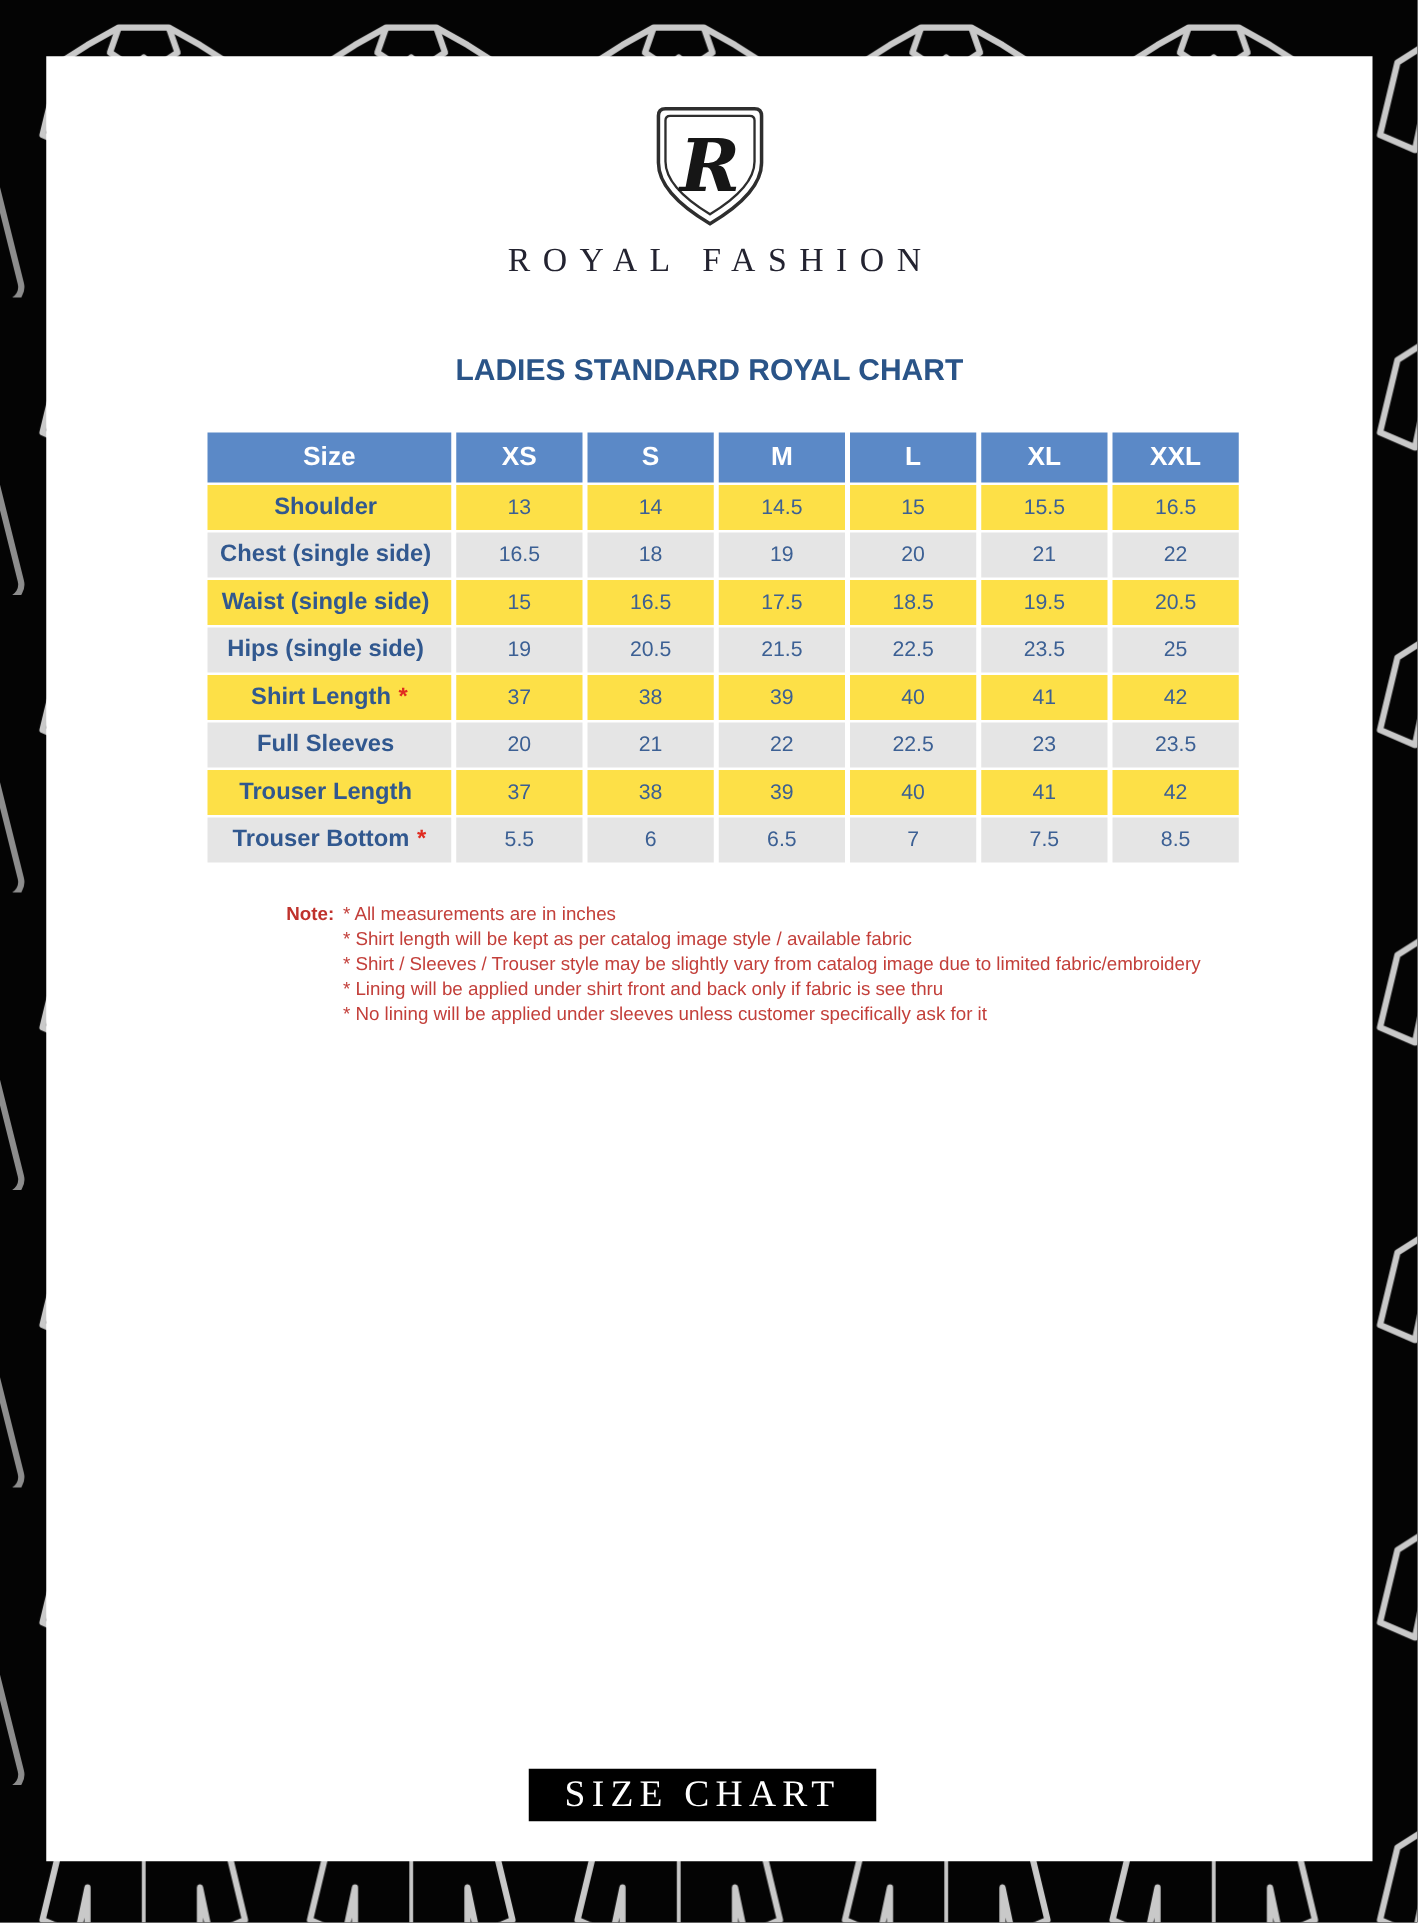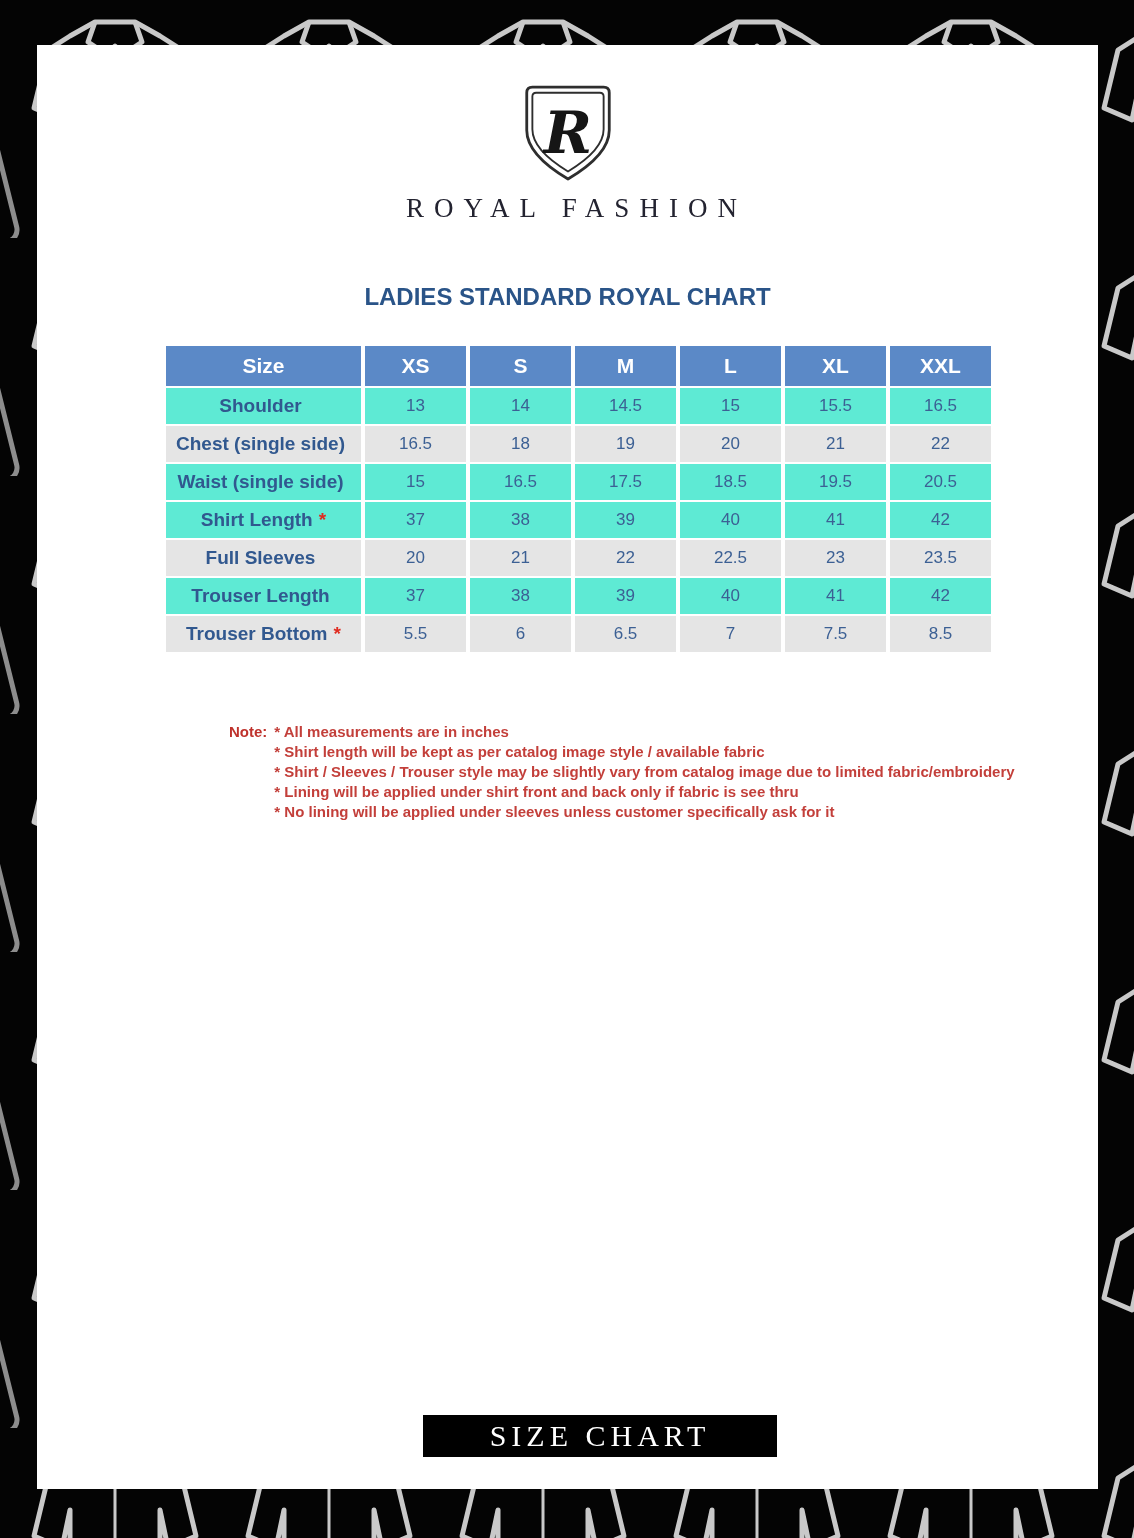--- a/index.html
+++ b/index.html
@@ -33,34 +33,34 @@
   table.size-table th, table.size-table td { padding:0; vertical-align:middle; text-align:center; }
   .hdr-cell {
     background:#5b89c7; color:#ffffff; font-size:21px; font-weight:bold; height:40px;
   }
   .row-label {
     font-size:19px; font-weight:bold; color:#31588f; height:36px;
   }
   .val-cell {
     font-size:17px; font-weight:normal; color:#3c6094; height:36px;
   }
-  tr.alt .row-label, tr.alt .val-cell { background:#5eead4; }
+  tr.alt .row-label, tr.alt .val-cell { background:#fde047; }
   tr.plain .row-label, tr.plain .val-cell { background:#e5e5e5; }
   .ast { color:#e02b20; margin-left:6px; font-weight:bold; }
   
   .notes {
     position:absolute; left:192px; top:677px;
     display:grid; grid-template-columns:auto 1fr; column-gap:7px;
     font-size:15px; color:#c33f3a;
   }
   .note-label { font-weight:bold; color:#bf322c; line-height:20px; }
-  .note-line { line-height:20px; white-space:nowrap;font-weight:bold; }
+  .note-line { line-height:20px; white-space:nowrap; }
   
   .banner {
-    position:absolute; left:386px; top:1370px; width:354px; height:42px;
+    position:absolute; left:386px; top:1370px; width:278px; height:42px;
     background:#000000; color:#ffffff;
     font-family:"Liberation Serif", serif; font-size:30px; letter-spacing:5px;
     display:flex; align-items:center; justify-content:center; white-space:nowrap;
   }
 </style>
 </head>
 <body>
 
 <svg class="bg-pattern" width="1134" height="1538" xmlns="http://www.w3.org/2000/svg">
   <defs>
@@ -133,20 +133,29 @@
     </tr>
     <tr class="alt">
       <td class="row-label"><span>Waist (single side)</span><span class="ast"></span></td>
       <td class="val-cell">15</td>
       <td class="val-cell">16.5</td>
       <td class="val-cell">17.5</td>
       <td class="val-cell">18.5</td>
       <td class="val-cell">19.5</td>
       <td class="val-cell">20.5</td>
     </tr>
+    <tr class="plain">
+      <td class="row-label"><span>Hips (single side)</span><span class="ast"></span></td>
+      <td class="val-cell">19</td>
+      <td class="val-cell">20.5</td>
+      <td class="val-cell">21.5</td>
+      <td class="val-cell">22.5</td>
+      <td class="val-cell">23.5</td>
+      <td class="val-cell">25</td>
+    </tr>
     <tr class="alt">
       <td class="row-label"><span>Shirt Length</span><span class="ast">*</span></td>
       <td class="val-cell">37</td>
       <td class="val-cell">38</td>
       <td class="val-cell">39</td>
       <td class="val-cell">40</td>
       <td class="val-cell">41</td>
       <td class="val-cell">42</td>
     </tr>
     <tr class="plain">

